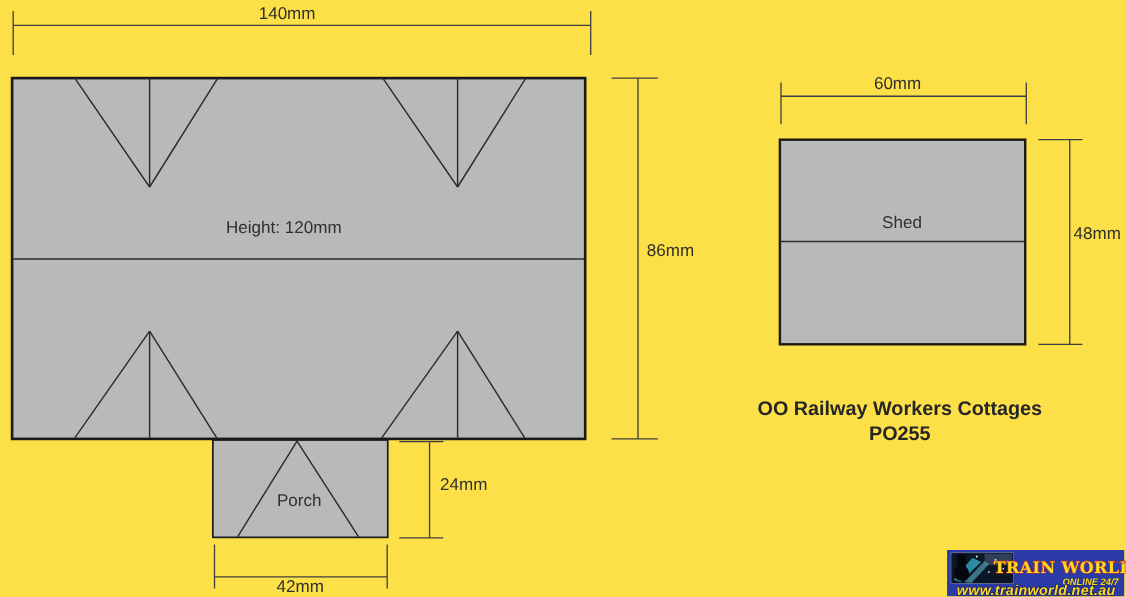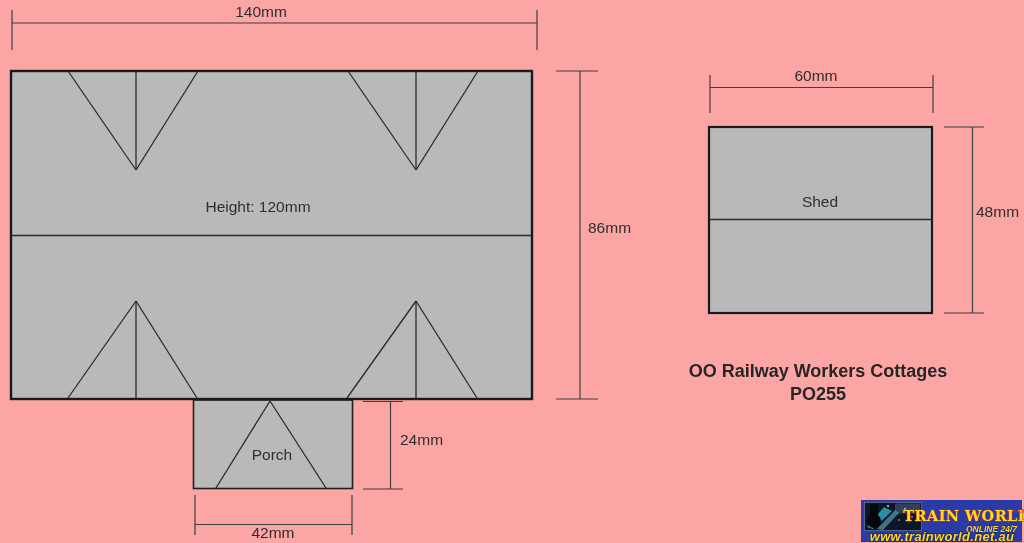--- a/index.html
+++ b/index.html
@@ -1,19 +1,19 @@
 <!DOCTYPE html>
 <html><head>
 <meta charset="utf-8">
 <style>
   html,body{margin:0;padding:0;background:#ffffff;}
   .canvas{
     position:relative;
     width:1024px;height:543px;
-    background:#fca5a5;
+    background:#fde047;
     overflow:hidden;
     font-family:"Liberation Sans", sans-serif;
   }
   svg{position:absolute;inset:0;display:block;}
   .dim-line{stroke:#3f3f3f;stroke-width:1.2;fill:none;}
   .outline-heavy{stroke:#1a1a1a;stroke-width:2.4;}
   .outline-light{stroke:#2b2b2b;stroke-width:1.3;fill:none;}
   .dim-label{
     font-family:"Liberation Sans", sans-serif;
     font-size:15.5px;fill:#2f2f2f;

